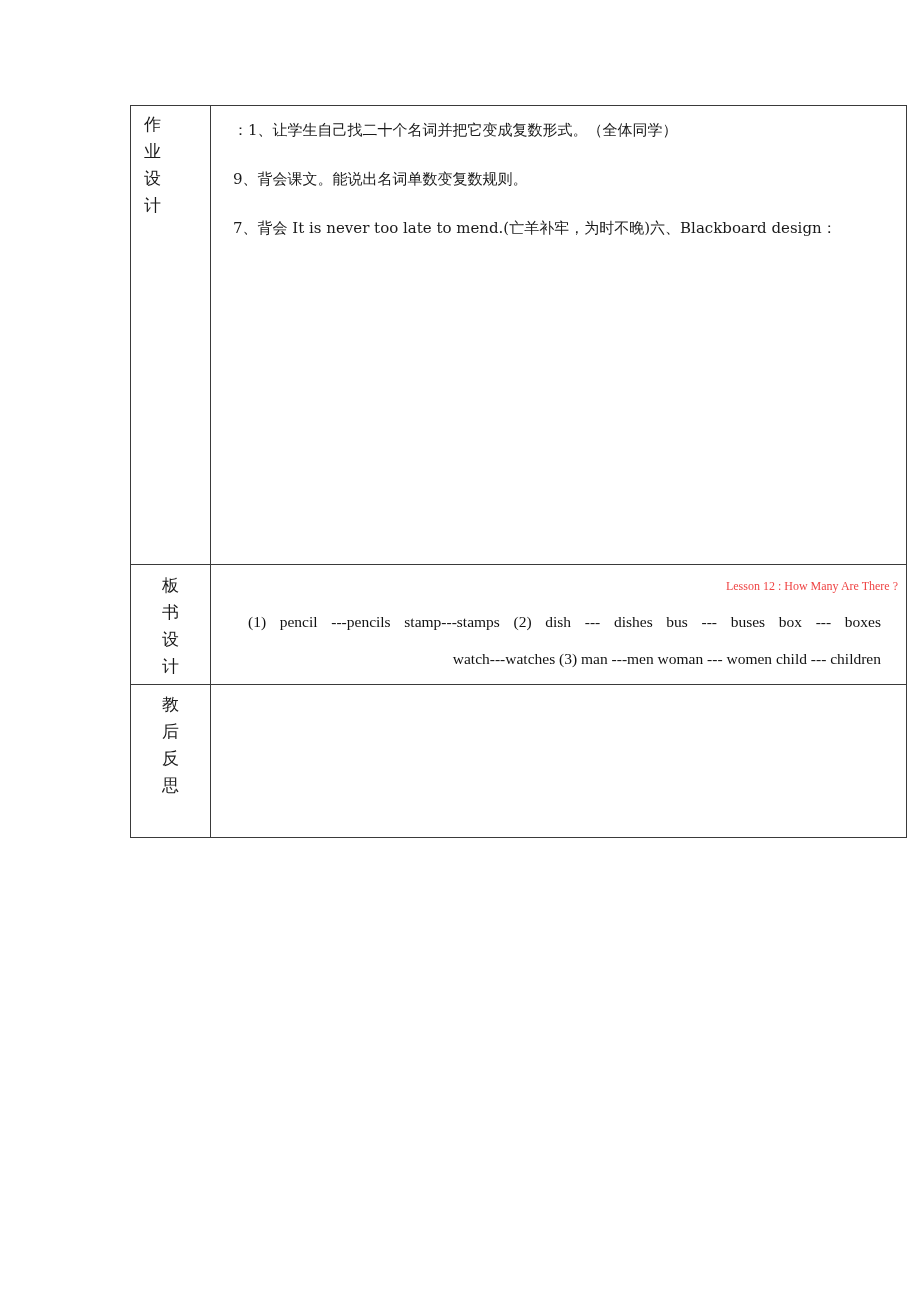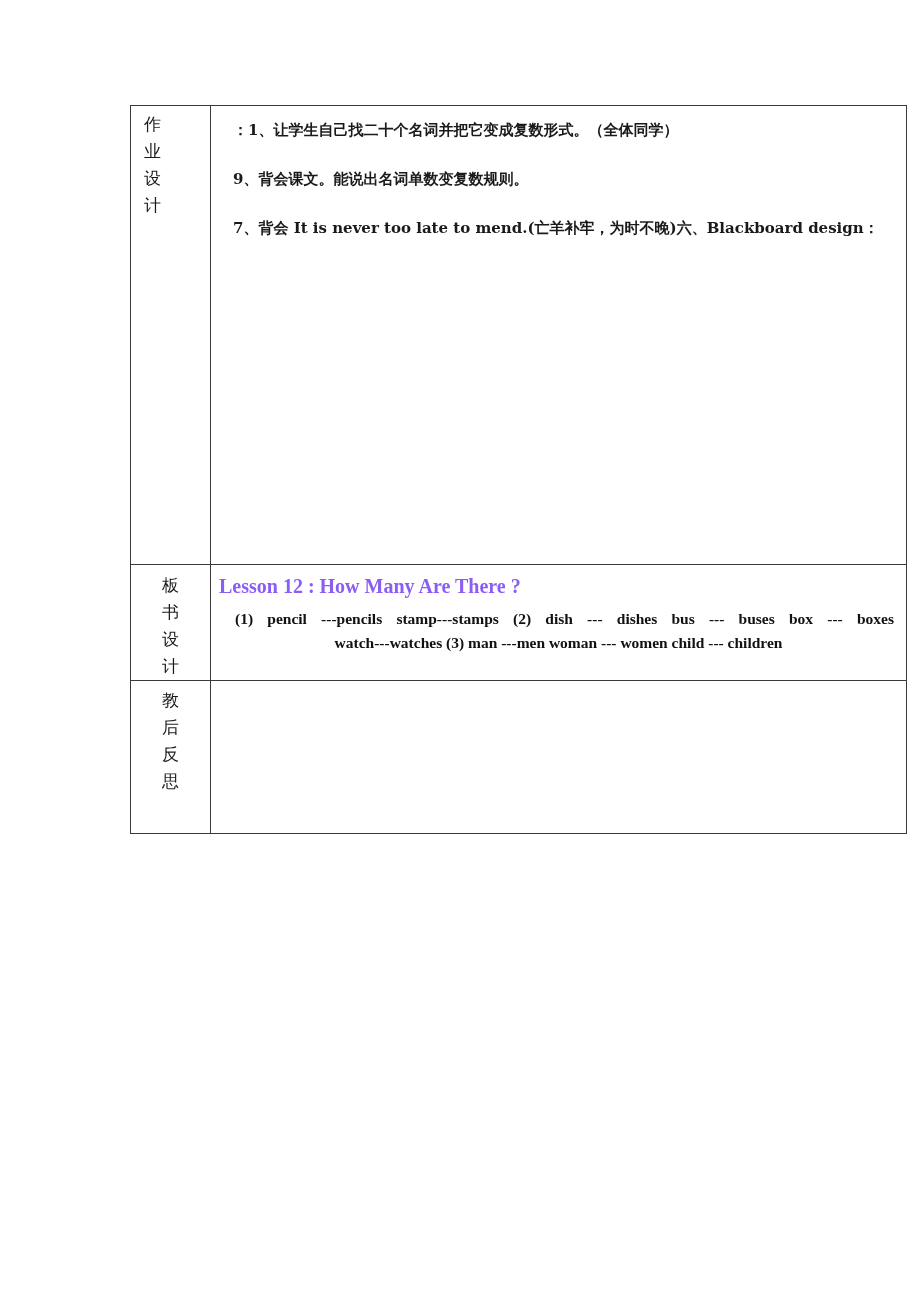--- a/index.html
+++ b/index.html
@@ -70,21 +70,20 @@
   }
 
   .label-pad-top-1 { padding-top: 5px; }
   .label-pad-top-2 { padding-top: 7px; }
   .label-pad-top-3 { padding-top: 6px; }
 
   
   .content-cell {
     width: 695px;
     padding: 0;
-    font-weight: bold;
   }
 
   .row-homework .content-cell { height: 458px; }
   .row-blackboard .content-cell { height: 111px; }
   .row-reflection .content-cell { height: 152px; }
 
   .homework-body {
     padding: 14px 18px 0 22px;
   }
   .homework-line {
@@ -94,41 +93,41 @@
     margin: 0 0 29px 0;
     white-space: nowrap;
     color: #1a1a1a;
   }
 
   .bb-body {
     padding: 10px 8px 0 8px;
   }
   .bb-title {
     font-family: "Liberation Serif", "DejaVu Serif", serif;
-    font-size: 20px;
+    font-size: 12px;
     line-height: 22px;
-    text-align: left;
+    text-align: right;
     margin: 0 0 10px 0;
-    color: #8b5cf6;
+    color: #ef4444;
   }
   .bb-line {
     font-family: "Liberation Serif", "DejaVu Serif", serif;
     font-size: 15.5px;
     line-height: 24px;
-    margin: 0;
+    margin: 13px;
     color: #111111;
   }
   .bb-line-1 {
     text-align: justify;
     text-align-last: justify;
     text-indent: 12px;
     padding: 0 4px 0 4px;
   }
   .bb-line-2 {
-    text-align: center;
+    text-align: right;
     padding: 0 4px 0 4px;
   }
 
   .reflection-body {
     min-height: 140px;
   }
 </style>
 </head>
 <body>
 

